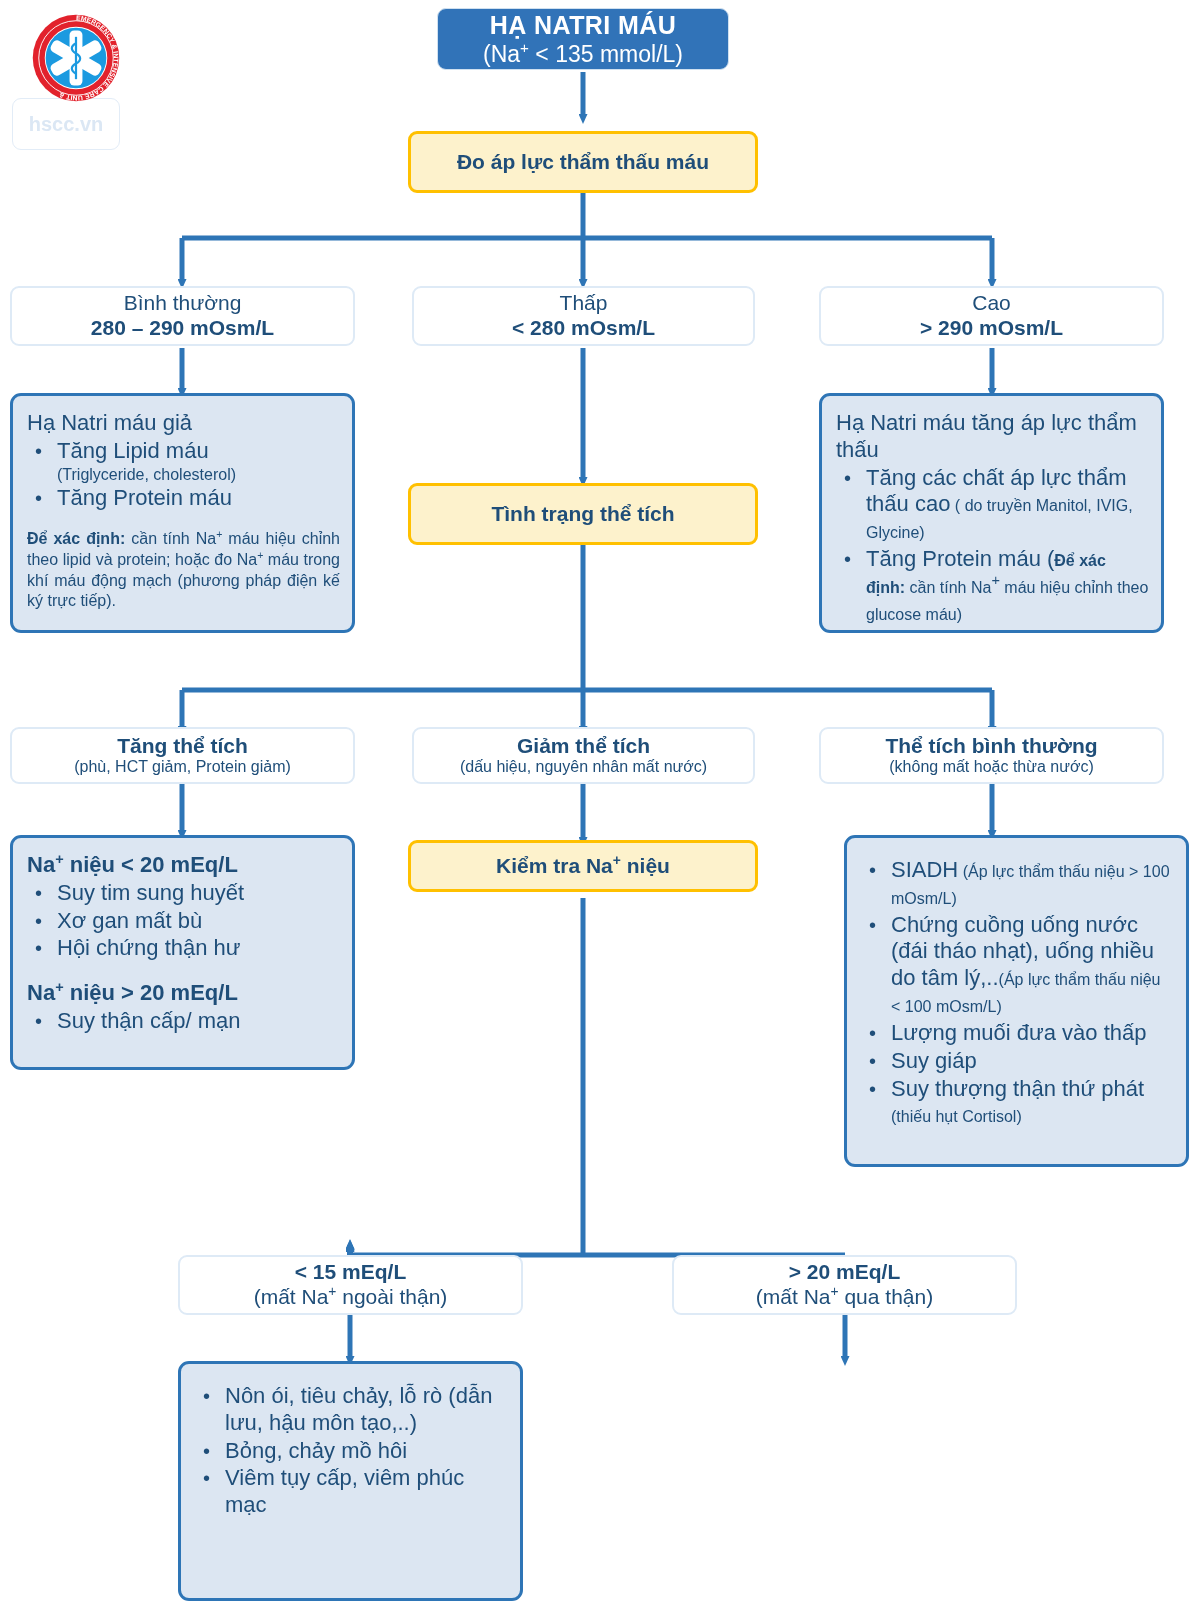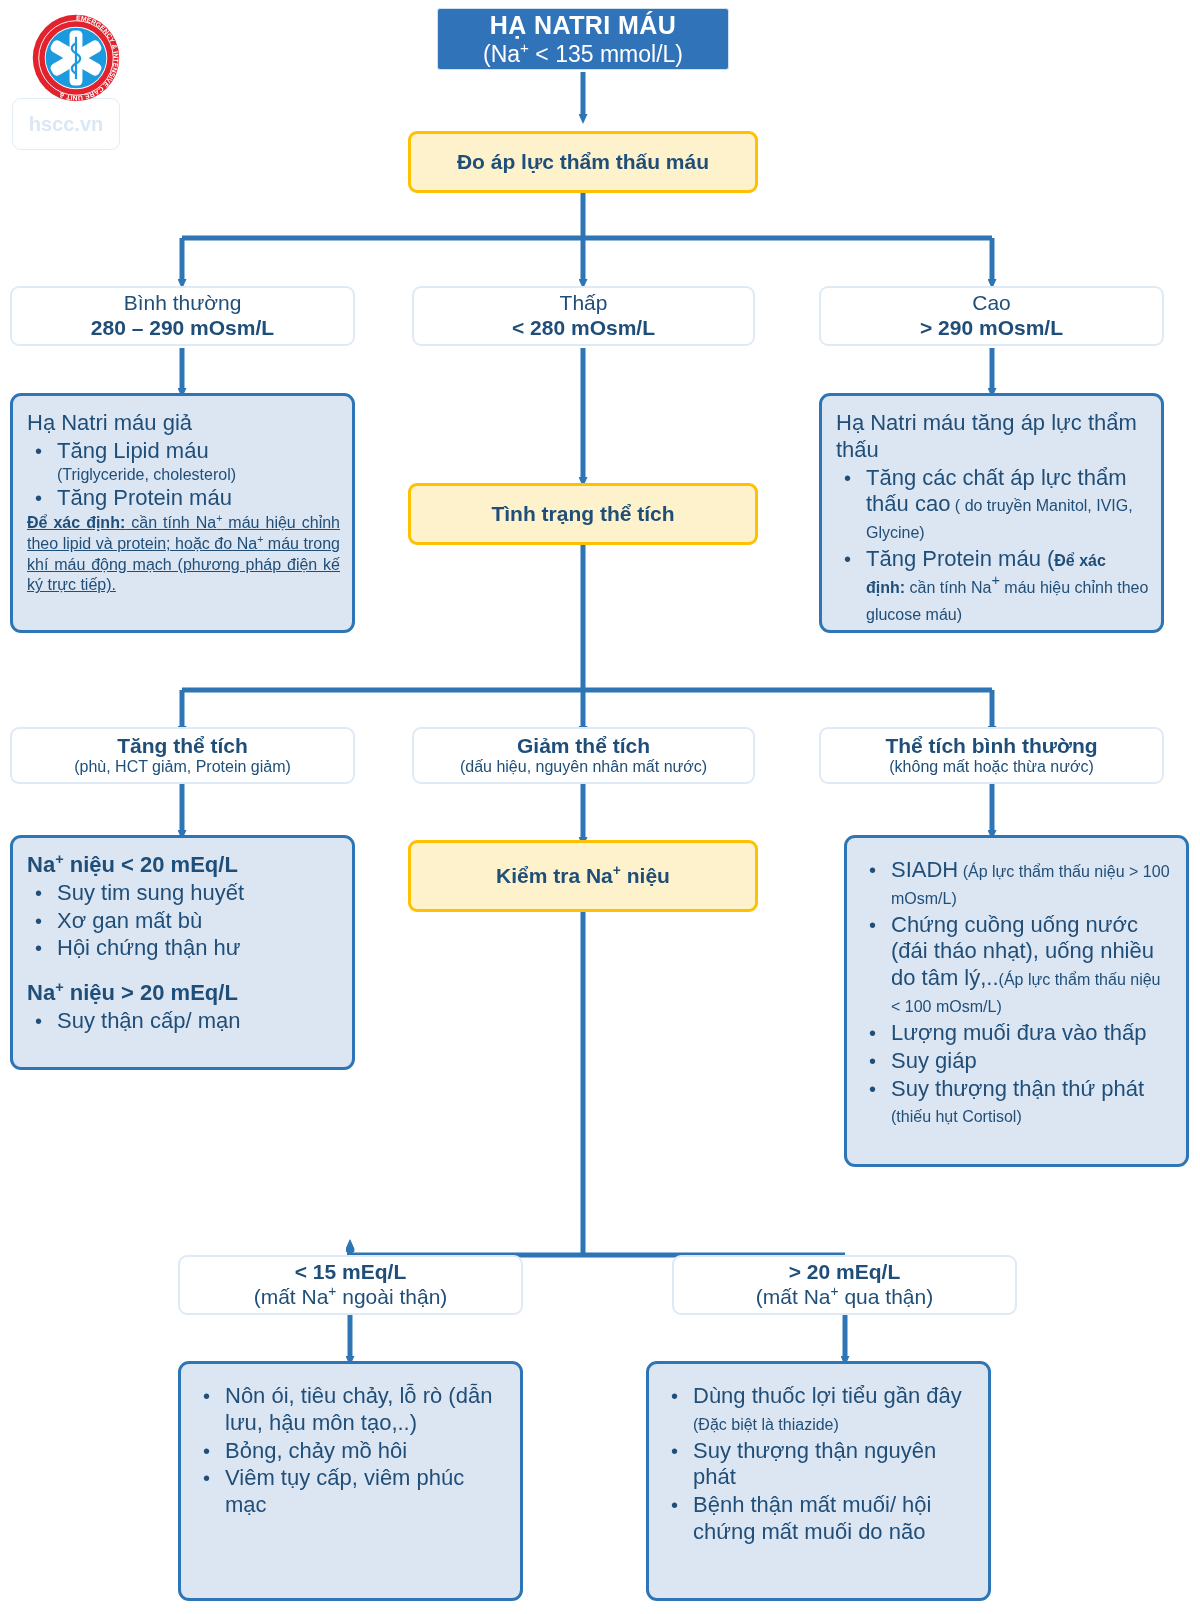--- a/index.html
+++ b/index.html
@@ -14,21 +14,21 @@
   
   #wires { position: absolute; left: 0; top: 0; width: 1200px; height: 1614px; }
 
   
   .node { position: absolute; display: flex; flex-direction: column;
           justify-content: center; z-index: 2; }
 
   .n-title {
     background: #3173b8;
     border: 1px solid #cfe0f0;
-    border-radius: 3px;
+    border-radius: 9px;
     color: #ffffff;
     align-items: center;
     text-align: center;
     box-shadow: 0 0 0 2px #ffffff;
   }
   .n-title .l1 { font-size: 25px; font-weight: bold; letter-spacing: .4px; }
   .n-title .l2 { font-size: 23px; font-weight: normal; margin-top: 1px; }
 
   .n-step {
     background: #fdf2cc;
@@ -202,21 +202,21 @@
     <div class="hdr">Hạ Natri máu giả</div>
     <ul class="bl">
       <li>
         <span>Tăng Lipid máu</span>
         <div class="sm">(Triglyceride, cholesterol)</div>
       </li>
       <li>
         <span>Tăng Protein máu</span>
       </li>
     </ul>
-    <div class="sm" style="text-align:justify; line-height:1.3; margin-top:1px;text-decoration:underline;">
+    <div class="sm" style="text-align:justify; line-height:1.3; margin-top:17px;">
       <span class="bold">Để xác định:</span><span> cần tính Na</span><sup class="na">+</sup><span> máu hiệu chỉnh theo lipid và protein; hoặc đo Na</span><sup class="na">+</sup><span> máu trong khí máu động mạch (phương pháp điện kế ký trực tiếp).</span>
     </div>
   </div>
 
   <div class="node n-content" style="left:819px; top:393px; width:345px; height:240px;">
     <div class="hdr">Hạ Natri máu tăng áp lực thẩm thấu</div>
     <ul class="bl">
       <li>
         <span>Tăng các chất áp lực thẩm thấu cao</span><span class="sm"> ( do truyền Manitol, IVIG, Glycine)</span>
       </li>
@@ -266,44 +266,35 @@
         <span>Chứng cuồng uống nước (đái tháo nhạt), uống nhiều do tâm lý,..</span><span class="sm">(Áp lực thẩm thấu niệu &lt; 100 mOsm/L)</span>
       </li>
       <li>Lượng muối đưa vào thấp</li>
       <li>Suy giáp</li>
       <li>
         <span>Suy thượng thận thứ phát</span><span class="sm"> (thiếu hụt Cortisol)</span>
       </li>
     </ul>
   </div>
 
-  <div class="node n-step" style="left:408px; top:840px; width:350px; height:72px;justify-content:center;">
+  <div class="node n-step" style="left:408px; top:840px; width:350px; height:52px;justify-content:center;">
     <span><span>Kiểm tra Na</span><sup class="na">+</sup><span> niệu</span></span>
   </div>
 
   <div class="node n-decision" style="left:178px; top:1255px; width:345px; height:60px;">
     <div class="d2">&lt; 15 mEq/L</div>
     <div class="d1"><span>(mất Na</span><sup class="na">+</sup><span> ngoài thận)</span></div>
   </div>
   <div class="node n-decision" style="left:672px; top:1255px; width:345px; height:60px;">
     <div class="d2">&gt; 20 mEq/L</div>
     <div class="d1"><span>(mất Na</span><sup class="na">+</sup><span> qua thận)</span></div>
   </div>
 
   <div class="node n-content" style="left:178px; top:1361px; width:345px; height:240px; padding-top:18px;">
     <ul class="bl">
       <li>Nôn ói, tiêu chảy, lỗ rò (dẫn lưu, hậu môn tạo,..)</li>
       <li>Bỏng, chảy mồ hôi</li>
       <li>Viêm tụy cấp, viêm phúc mạc</li>
     </ul>
   </div>
 
-  <div class="node n-content" style="left:646px; top:1361px; width:345px; height:240px; padding-top:18px;">
-    <ul class="bl">
-      <li>
-        <span>Dùng thuốc lợi tiểu gần đây</span><span class="sm"> (Đặc biệt là thiazide)</span>
-      </li>
-      <li>Suy thượng thận nguyên phát</li>
-      <li>Bệnh thận mất muối/ hội chứng mất muối do não</li>
-    </ul>
-  </div>
 
 </div>
 
 </body></html>

